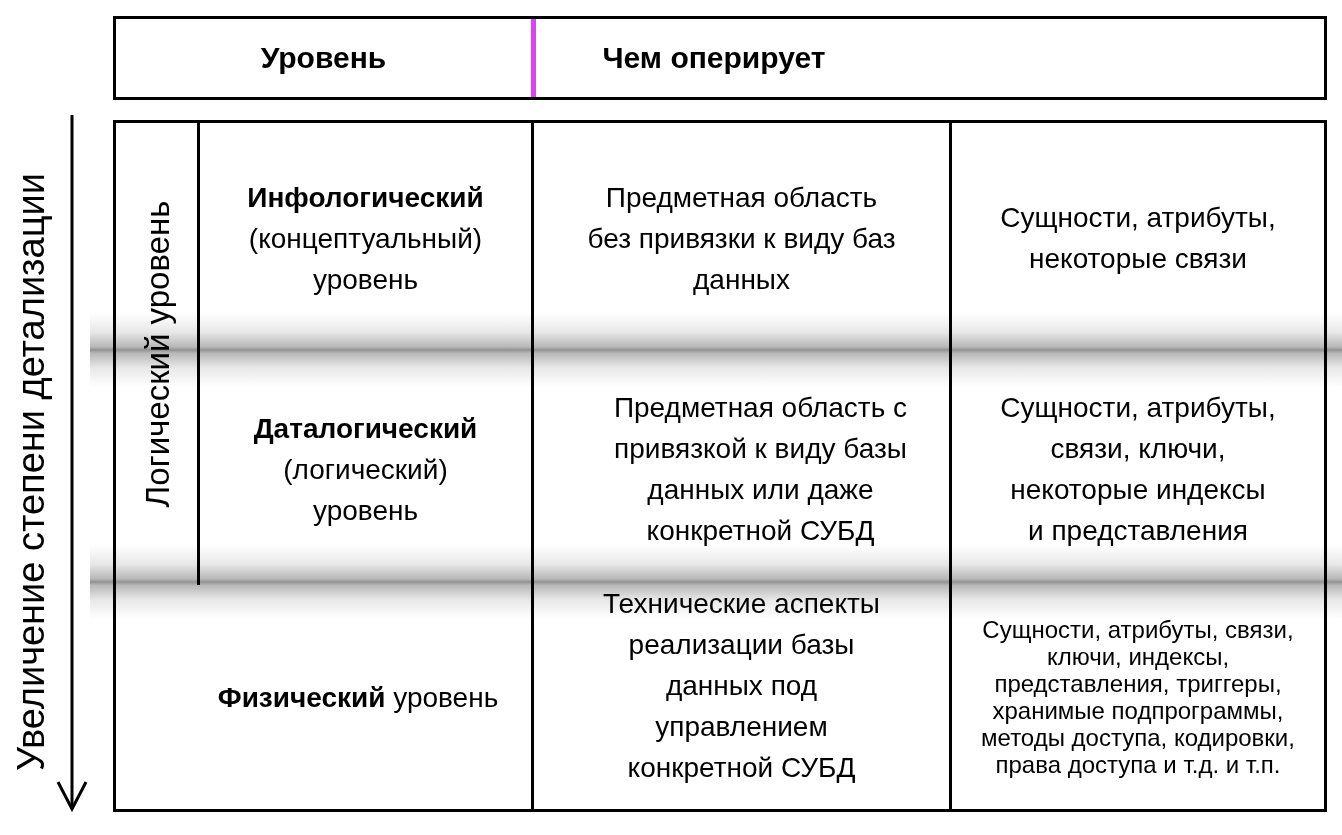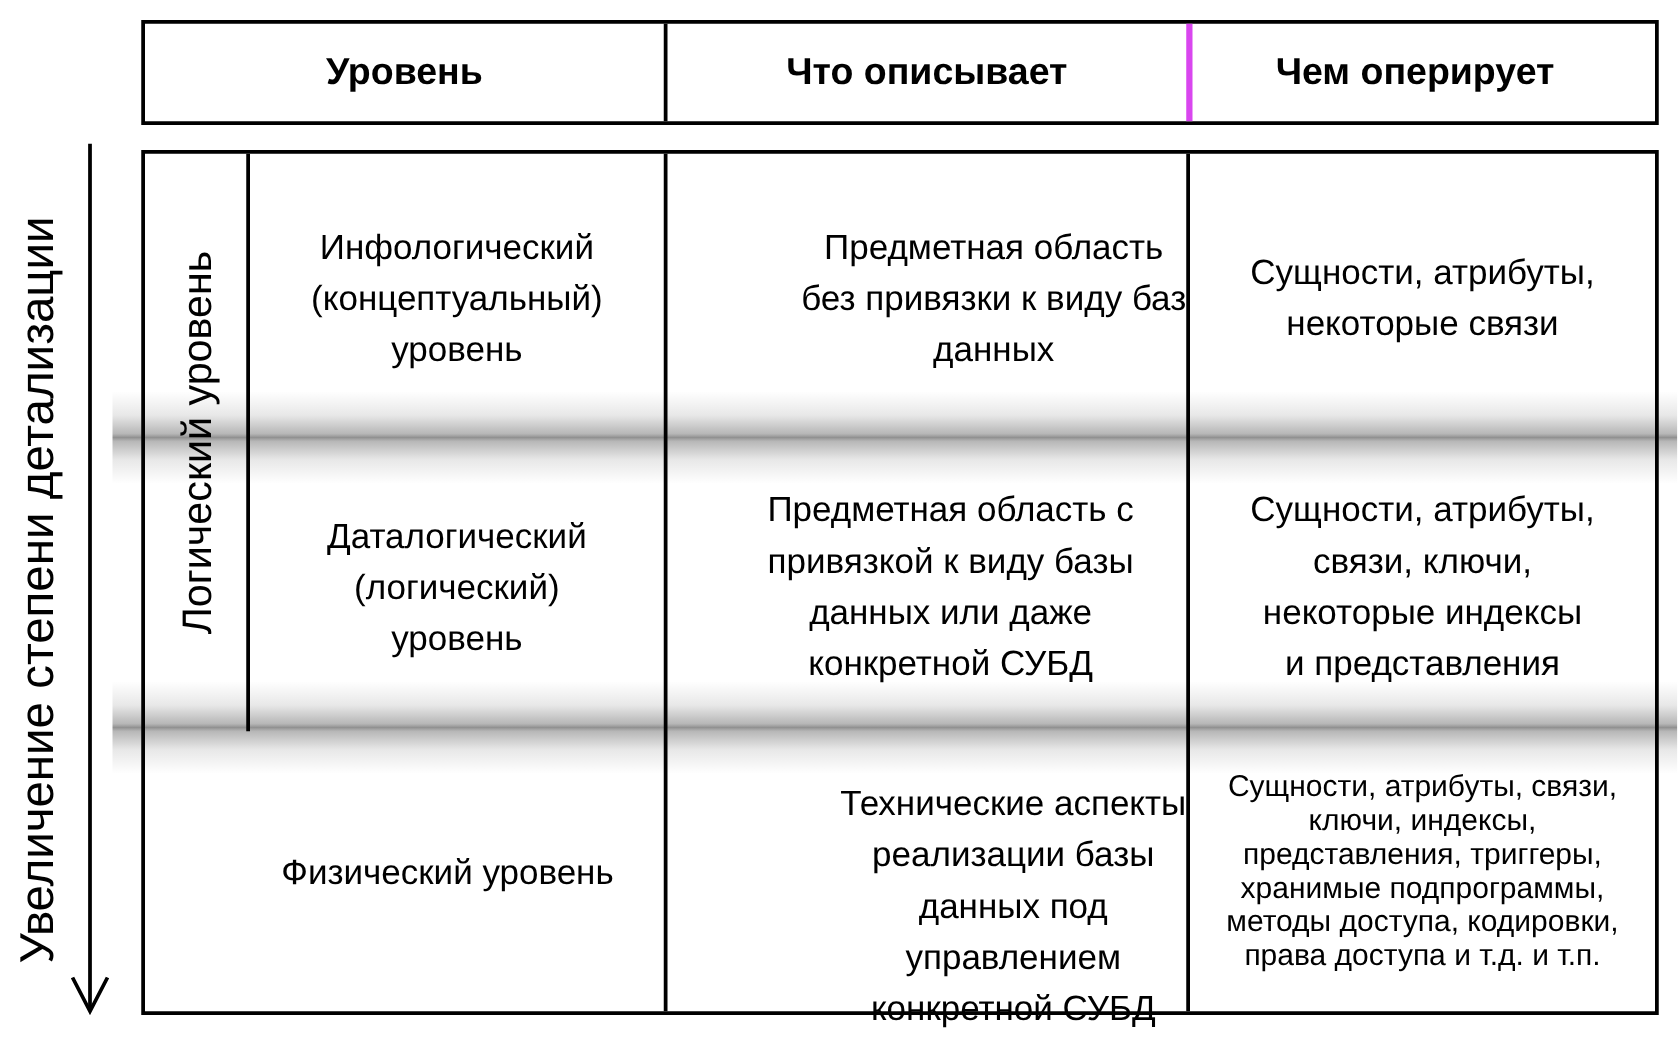--- a/index.html
+++ b/index.html
@@ -43,21 +43,21 @@
   .vline{position:absolute;top:0;width:3px;background:#000;}
   #colsep1{left:415px;height:686px;}
   #colsep2{left:833px;height:686px;}
   #subcol-line{left:81px;height:462px;}
 
   .cell{
     position:absolute;display:flex;align-items:center;justify-content:center;
     box-sizing:border-box;
   }
   .txt{white-space:pre-line;text-align:center;font-size:28px;line-height:41px;}
-  .txt .b{font-weight:normal;text-align:center;}
+  .txt .b{font-weight:bold;text-align:center;}
   .txt.small{font-size:24px;line-height:27px;}
 
   
   .rot{
     position:absolute;white-space:nowrap;
     transform:translate(-50%,-50%) rotate(-90deg);
   }
   #logical-label{left:42px;top:231px;font-size:33px;}
   #axis-label{left:31px;top:472px;font-size:38px;}
 
@@ -69,40 +69,39 @@
 <div id="stage">
 
   <svg id="arrow-svg" width="44" height="710" viewBox="0 0 44 710">
     <line x1="22" y1="7" x2="22" y2="698" stroke="#000" stroke-width="3"></line>
     <polyline points="8,674 22,701 36,674" fill="none" stroke="#000" stroke-width="3"></polyline>
   </svg>
   <div id="axis-label" class="rot">Увеличение степени детализации</div>
 
   <div id="header-box">
     <div class="hcell c1">Уровень</div>
-    <div class="hcell c2">Что описывает</div>
     <div class="hcell c3">Чем оперирует</div>
   </div>
 
   <div id="band1" class="band"></div>
   <div id="band2" class="band"></div>
 
   <div id="main-box">
     <div id="colsep1" class="vline"></div>
     <div id="colsep2" class="vline"></div>
     <div id="subcol-line" class="vline"></div>
 
     <div id="logical-label" class="rot">Логический уровень</div>
 
     <div class="cell" style="left:84px;top:0;width:331px;height:230px;">
       <div class="txt"><span class="b">Инфологический</span><span>
 (концептуальный)
 уровень</span></div>
     </div>
-    <div class="cell" style="left:418px;top:0;width:415px;height:230px;justify-content:flex-end;">
+    <div class="cell" style="left:418px;top:0;width:415px;height:230px;">
       <div class="txt">Предметная область
 без привязки к виду баз
 данных</div>
     </div>
     <div class="cell" style="left:836px;top:0;width:372px;height:230px;">
       <div class="txt">Сущности, атрибуты,
 некоторые связи</div>
     </div>
 
     <div class="cell" style="left:84px;top:230px;width:331px;height:232px;">
@@ -119,21 +118,21 @@
     <div class="cell" style="left:836px;top:230px;width:372px;height:232px;">
       <div class="txt">Сущности, атрибуты,
 связи, ключи,
 некоторые индексы
 и представления</div>
     </div>
 
     <div class="cell" style="left:0;top:462px;width:484px;height:224px;">
       <div class="txt"><span class="b">Физический</span><span> уровень</span></div>
     </div>
-    <div class="cell" style="left:418px;top:489px;width:415px;height:224px;justify-content:flex-end;">
+    <div class="cell" style="left:418px;top:450px;width:415px;height:224px;">
       <div class="txt">Технические аспекты
 реализации базы
 данных под
 управлением
 конкретной СУБД</div>
     </div>
     <div class="cell" style="left:836px;top:462px;width:372px;height:224px;">
       <div class="txt small">Сущности, атрибуты, связи,
 ключи, индексы,
 представления, триггеры,

